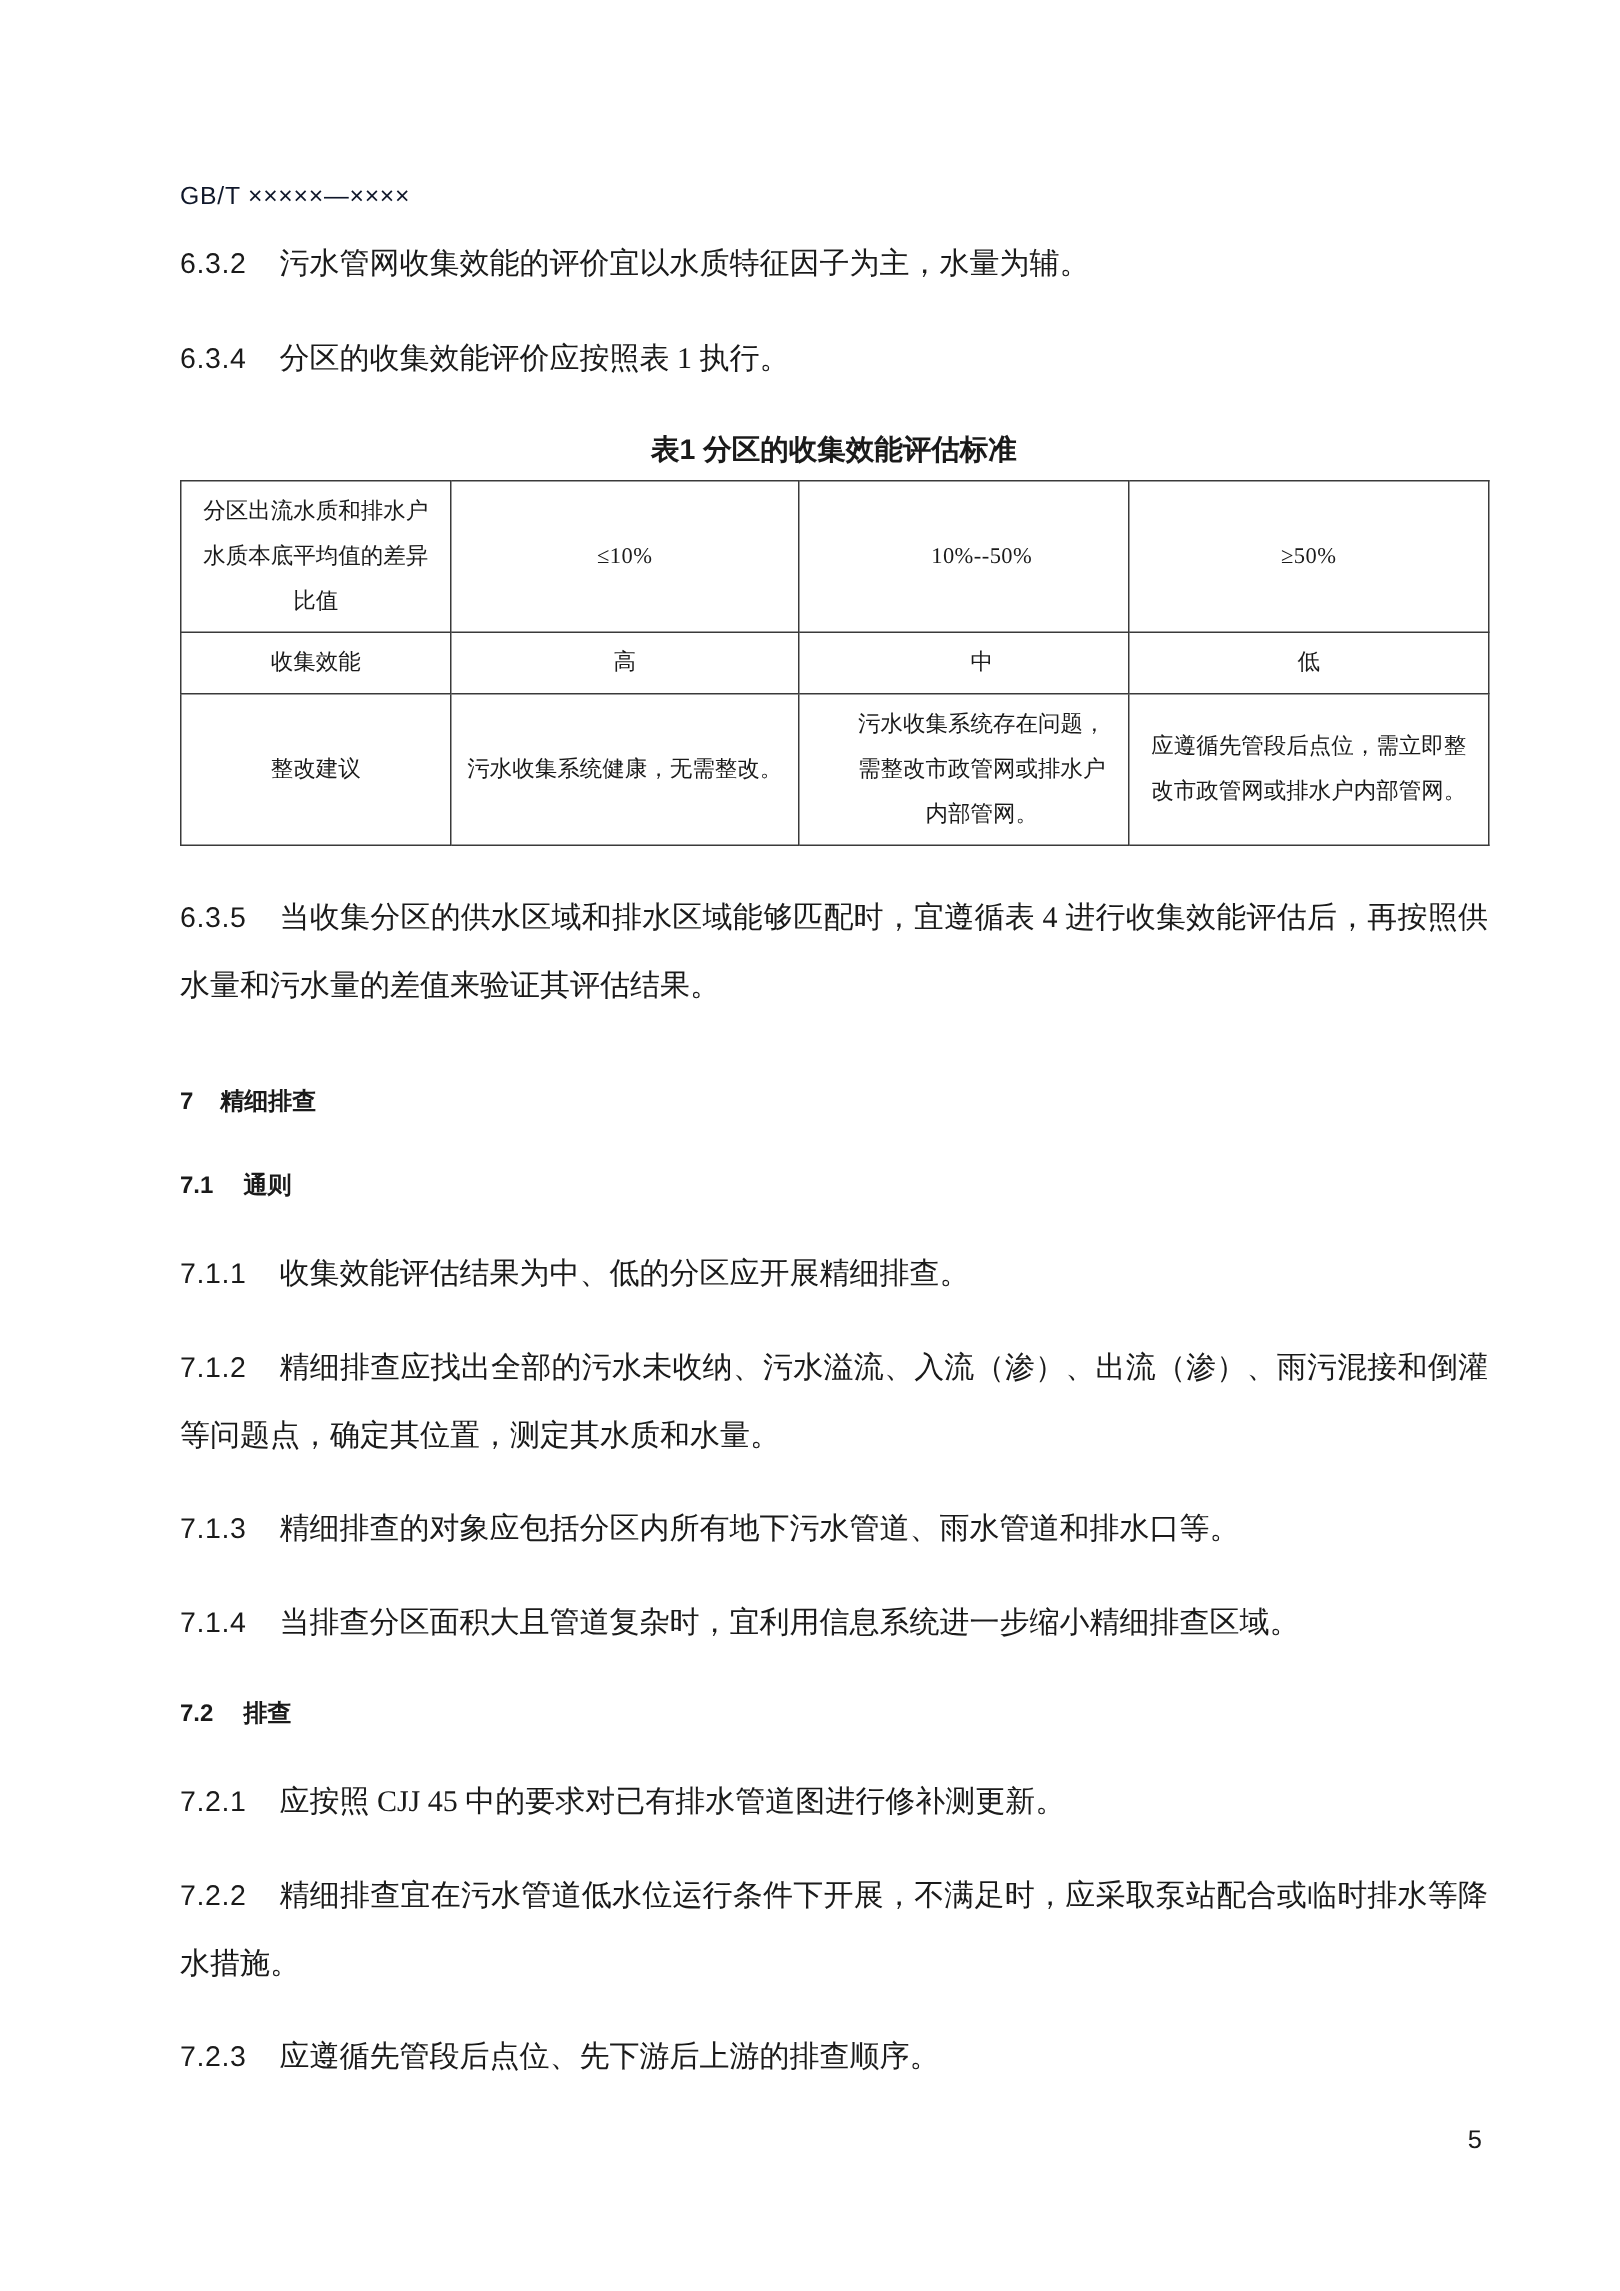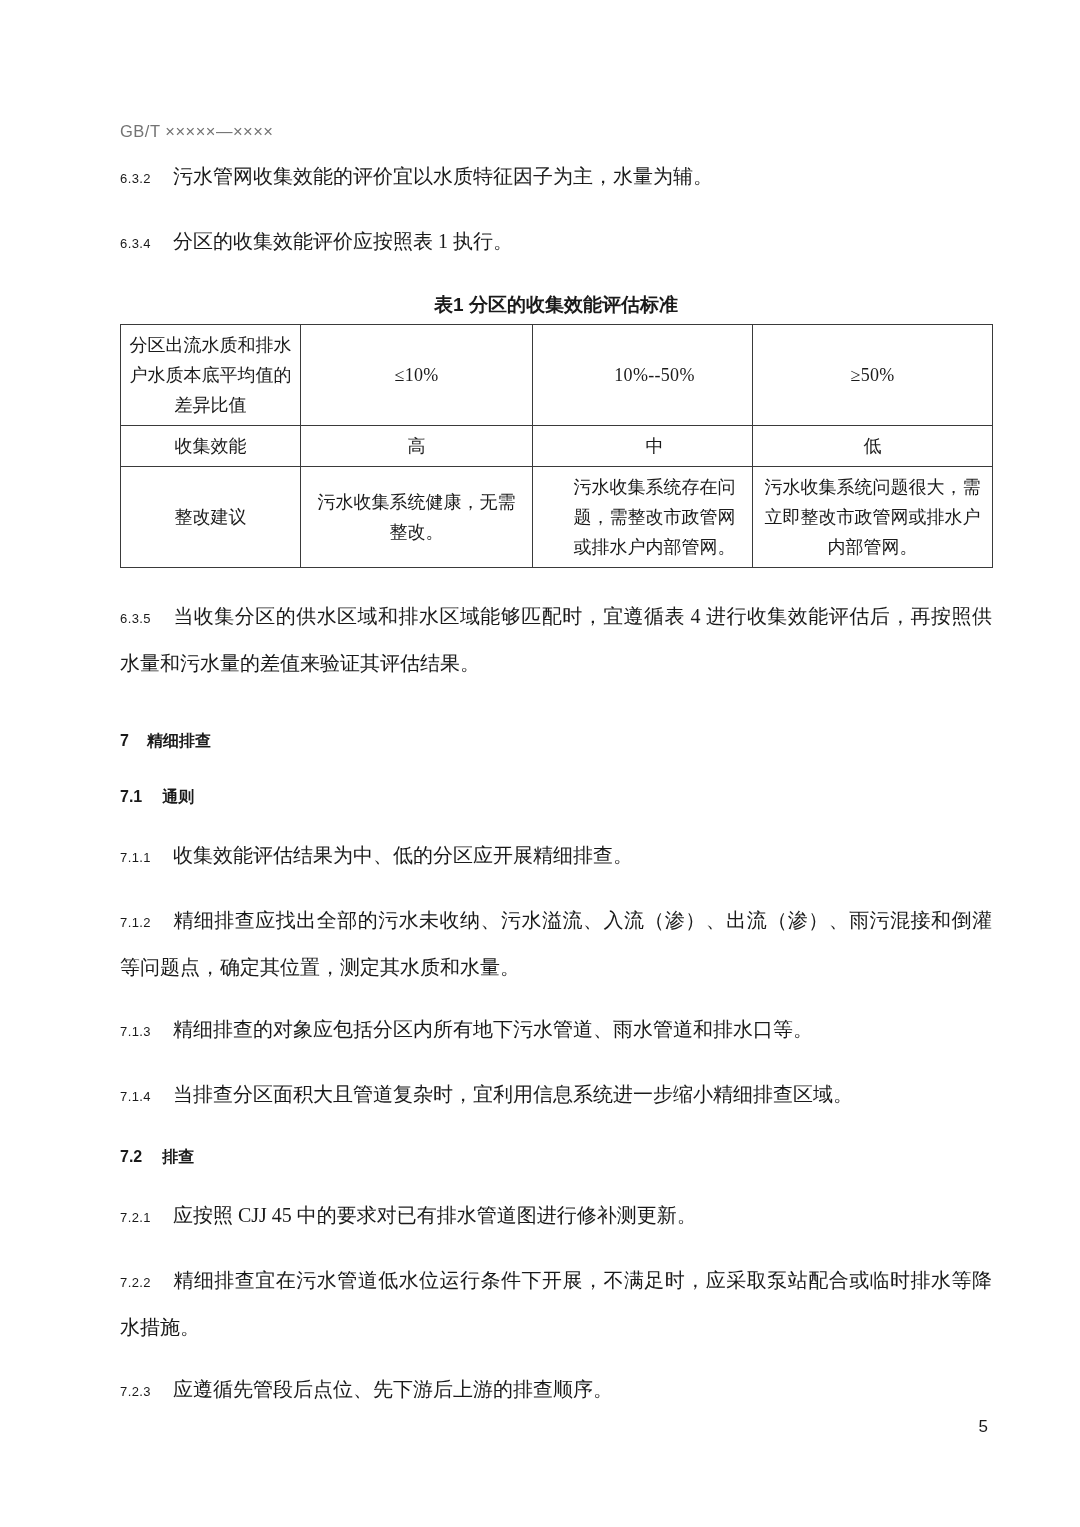--- a/index.html
+++ b/index.html
@@ -23,36 +23,36 @@
     left: 120px;
     top: 122px;
     width: 872px;
   }
 
   
   .doc-header {
     font-family: "Liberation Sans", "DejaVu Sans", sans-serif;
     font-size: 16.5px;
     letter-spacing: 0.5px;
-    color: #737373;
+    color: #0f172a;
     margin: 0 0 14px 0;
     line-height: 1.1;
   }
 
   
   .clause {
     font-size: 20px;
     line-height: 44px;
     margin: 0 0 18px 0;
     text-align: justify;
     text-justify: inter-ideograph;
   }
   .clause .num {
     font-family: "Liberation Sans", "DejaVu Sans", sans-serif;
-    font-size: 13px;
+    font-size: 19px;
     letter-spacing: 0.4px;
   }
   .clause .gap {
     display: inline-block;
     width: 22px;
   }
 
   
   .heading-1, .heading-2 {
     font-family: "Liberation Sans", "DejaVu Sans", sans-serif;
@@ -75,21 +75,21 @@
   }
   table.std-table {
     border-collapse: collapse;
     width: 872px;
     table-layout: fixed;
   }
   table.std-table td {
     border: 1px solid #3a3a3a;
     text-align: center;
     vertical-align: middle;
-    font-size: 18px;
+    font-size: 15px;
     line-height: 30px;
     padding: 5px 8px;
     box-sizing: border-box;
   }
   table.std-table td.label-cell {
     width: 180px;
   }
   table.std-table td.c1 { width: 232px; }
   table.std-table td.c2 { width: 220px; padding-left: 32px; }
   table.std-table td.c3 { width: 240px; }
@@ -147,21 +147,21 @@
         <tr class="row-grade">
           <td class="label-cell">收集效能</td>
           <td class="c1">高</td>
           <td class="c2">中</td>
           <td class="c3">低</td>
         </tr>
         <tr class="row-advice">
           <td class="label-cell">整改建议</td>
           <td class="c1">污水收集系统健康，无需整改。</td>
           <td class="c2">污水收集系统存在问题，需整改市政管网或排水户内部管网。</td>
-          <td class="c3">污水收集系统问题很大，需立即整改市政管网或排水户内部管网。</td>
+          <td class="c3">应遵循先管段后点位，需立即整改市政管网或排水户内部管网。</td>
         </tr>
       </tbody>
     </table>
 
     <div class="sp-after-table"></div>
 
     <p class="clause">
       <span class="num">6.3.5</span><span class="gap"></span><span>当收集分区的供水区域和排水区域能够匹配时，宜遵循表 4 进行收集效能评估后，再按照供水量和污水量的差值来验证其评估结果。</span>
     </p>
 

